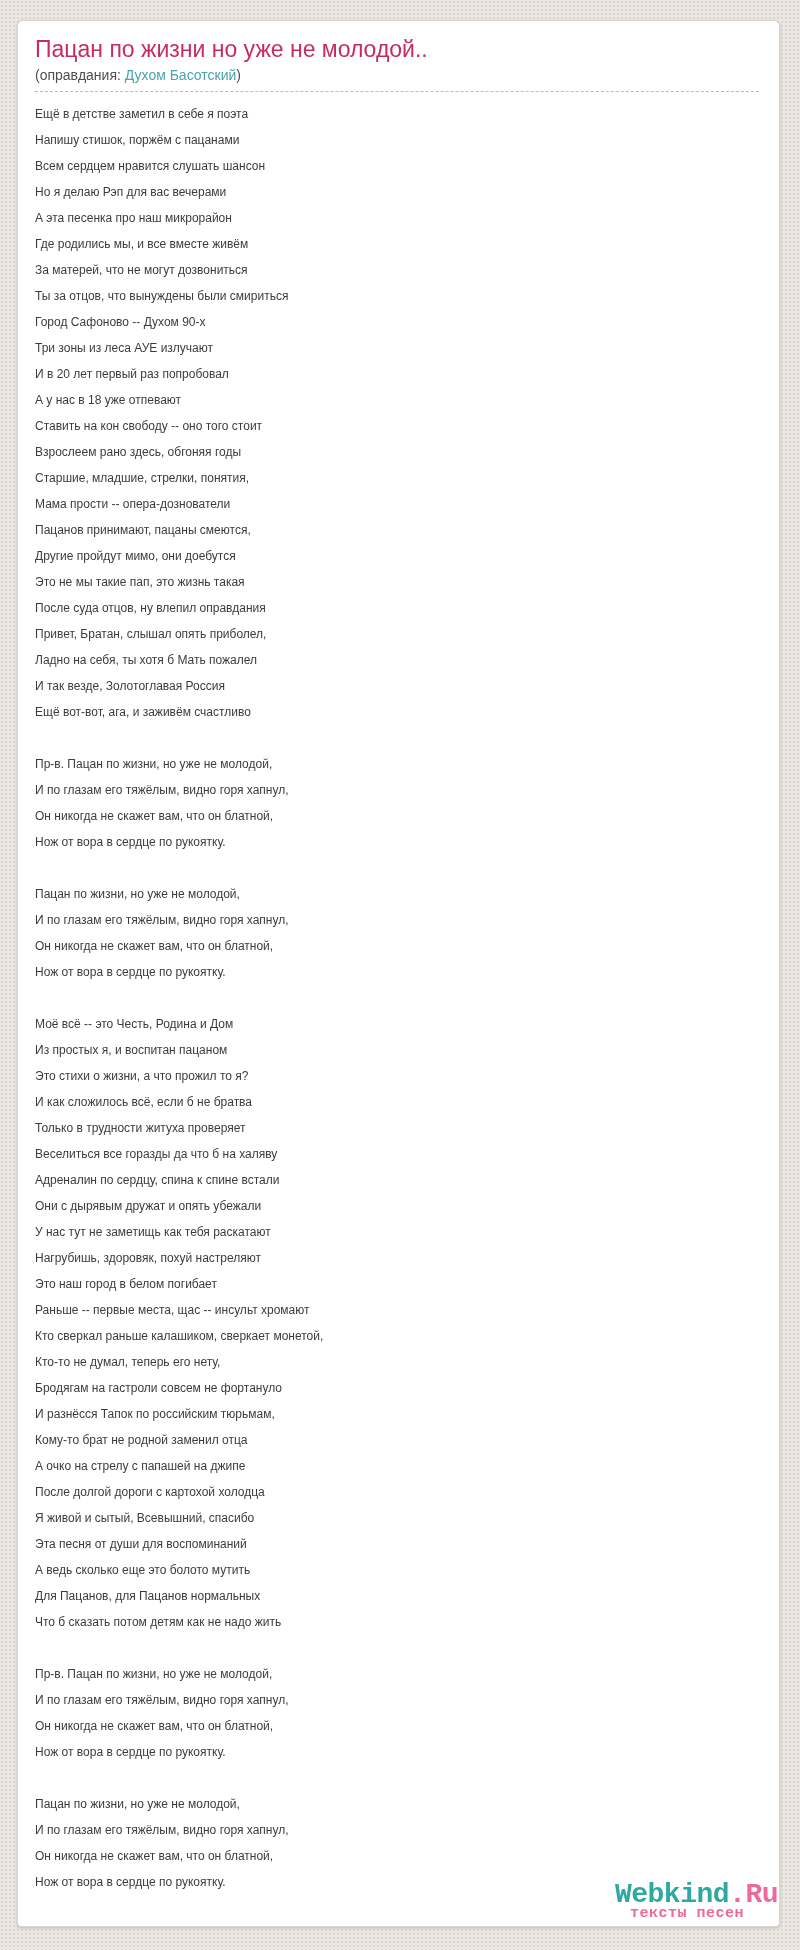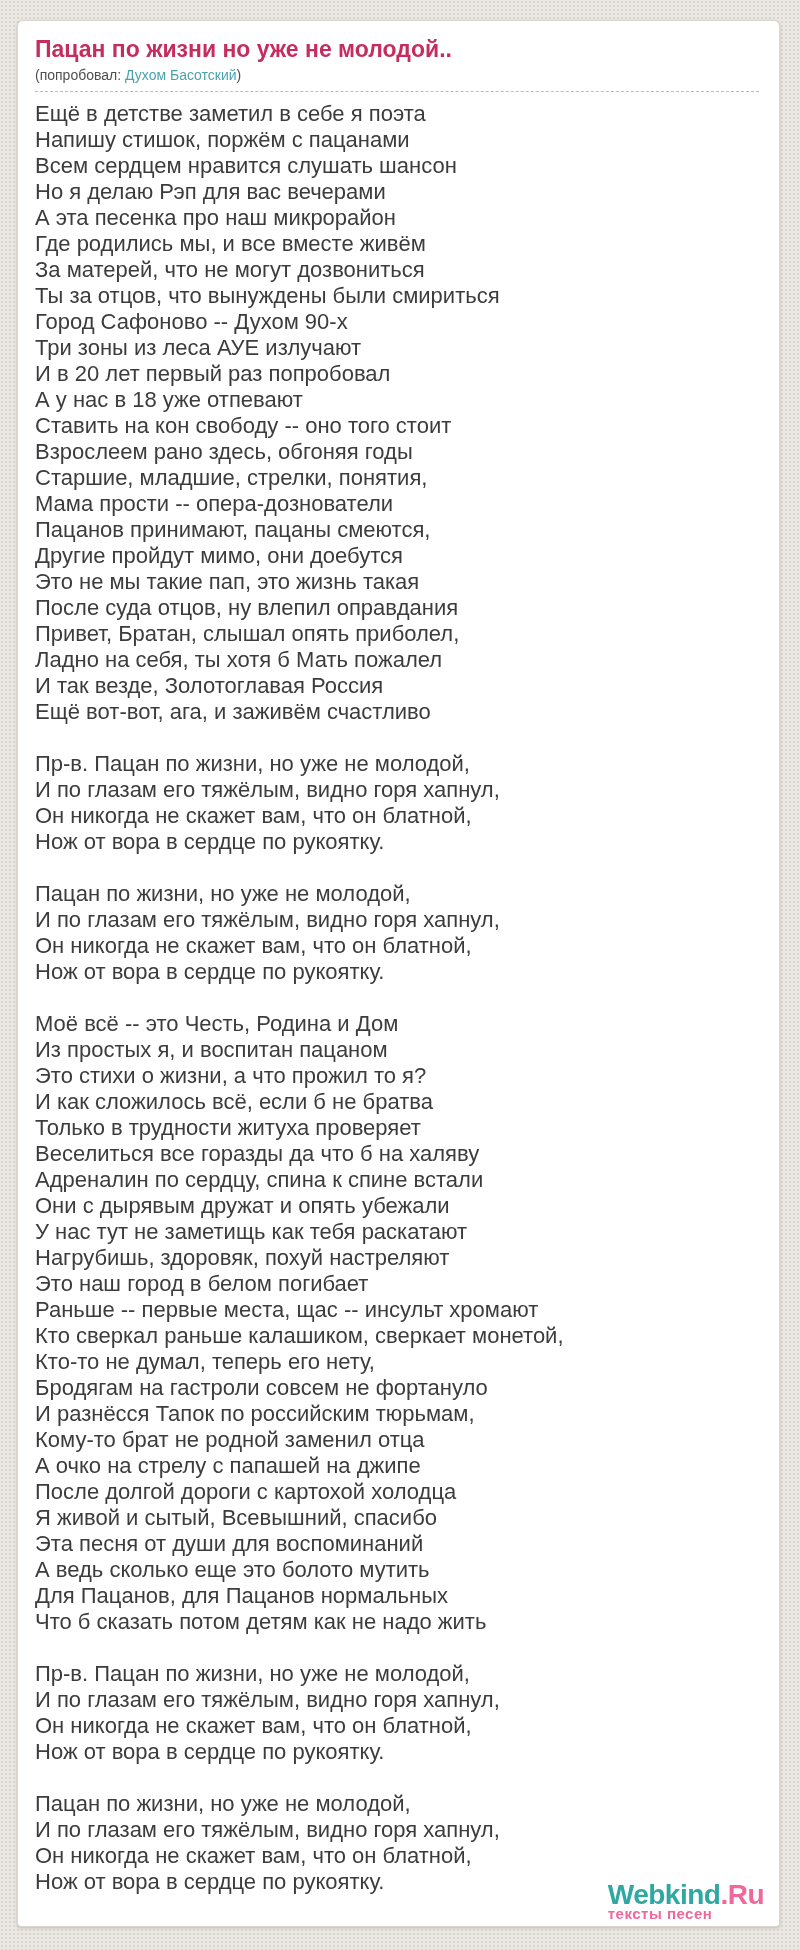--- a/index.html
+++ b/index.html
@@ -25,21 +25,21 @@
     background: #ffffff;
     border: 1px solid #dcd6d0;
     border-radius: 6px 6px 4px 4px;
     box-shadow: 0 1px 3px rgba(140,130,120,0.45);
     box-sizing: border-box;
     padding: 14px 20px 0 17px;
   }
   .song-title {
     margin: 0;
     font-size: 23px;
-    font-weight: bold;
+    font-weight: normal;
     line-height: 28px;
     color: #c52d5e;
   }
   .artist-line {
     margin-top: 3px;
     font-size: 14px;
     line-height: 18px;
     color: #4f4f4f;
   }
   .artist-link {
@@ -47,33 +47,34 @@
     text-decoration: none;
     cursor: pointer;
   }
   .separator {
     margin-top: 7px;
     border-bottom: 1px dashed #a9c2d3;
     height: 0;
   }
   .lyrics-text {
     margin-top: 9px;
-    font-size: 22px;
+    font-size: 12px;
     line-height: 26px;
     color: #3c3c3c;
     white-space: pre-line;
   }
   .logo {
     position: absolute;
-    right: 15px;
+    right: 1px;
     bottom: 3px;
-    text-align: left;
+    text-align: right;
     text-decoration: none;
     display: block;
     line-height: 1;
+    font-family: Liberation Mono, monospace;
   }
   .logo-line {
     font-size: 28px;
     font-weight: bold;
     letter-spacing: -0.5px;
     line-height: 28px;
     white-space: nowrap;
   }
   .logo-main { color: #2fa8a2; }
   .logo-suffix { color: #f0689a; }
@@ -85,21 +86,21 @@
     line-height: 13px;
     margin: -2px 34px 3px 0;
     white-space: nowrap;
   }
 </style>
 </head>
 <body>
 
 <div class="card">
   <h1 class="song-title">Пацан по жизни но уже не молодой..</h1>
-  <div class="artist-line"><span>(попробовал: </span><a class="artist-link">Духом Басотский</a><span>)</span></div>
+  <div class="artist-line"><span>(оправдания: </span><a class="artist-link">Духом Басотский</a><span>)</span></div>
   <div class="separator"></div>
   <div class="lyrics-text">Ещё в детстве заметил в себе я поэта
 Напишу стишок, поржём с пацанами
 Всем сердцем нравится слушать шансон
 Но я делаю Рэп для вас вечерами
 А эта песенка про наш микрорайон
 Где родились мы, и все вместе живём
 За матерей, что не могут дозвониться
 Ты за отцов, что вынуждены были смириться
 Город Сафоново -- Духом 90-х

